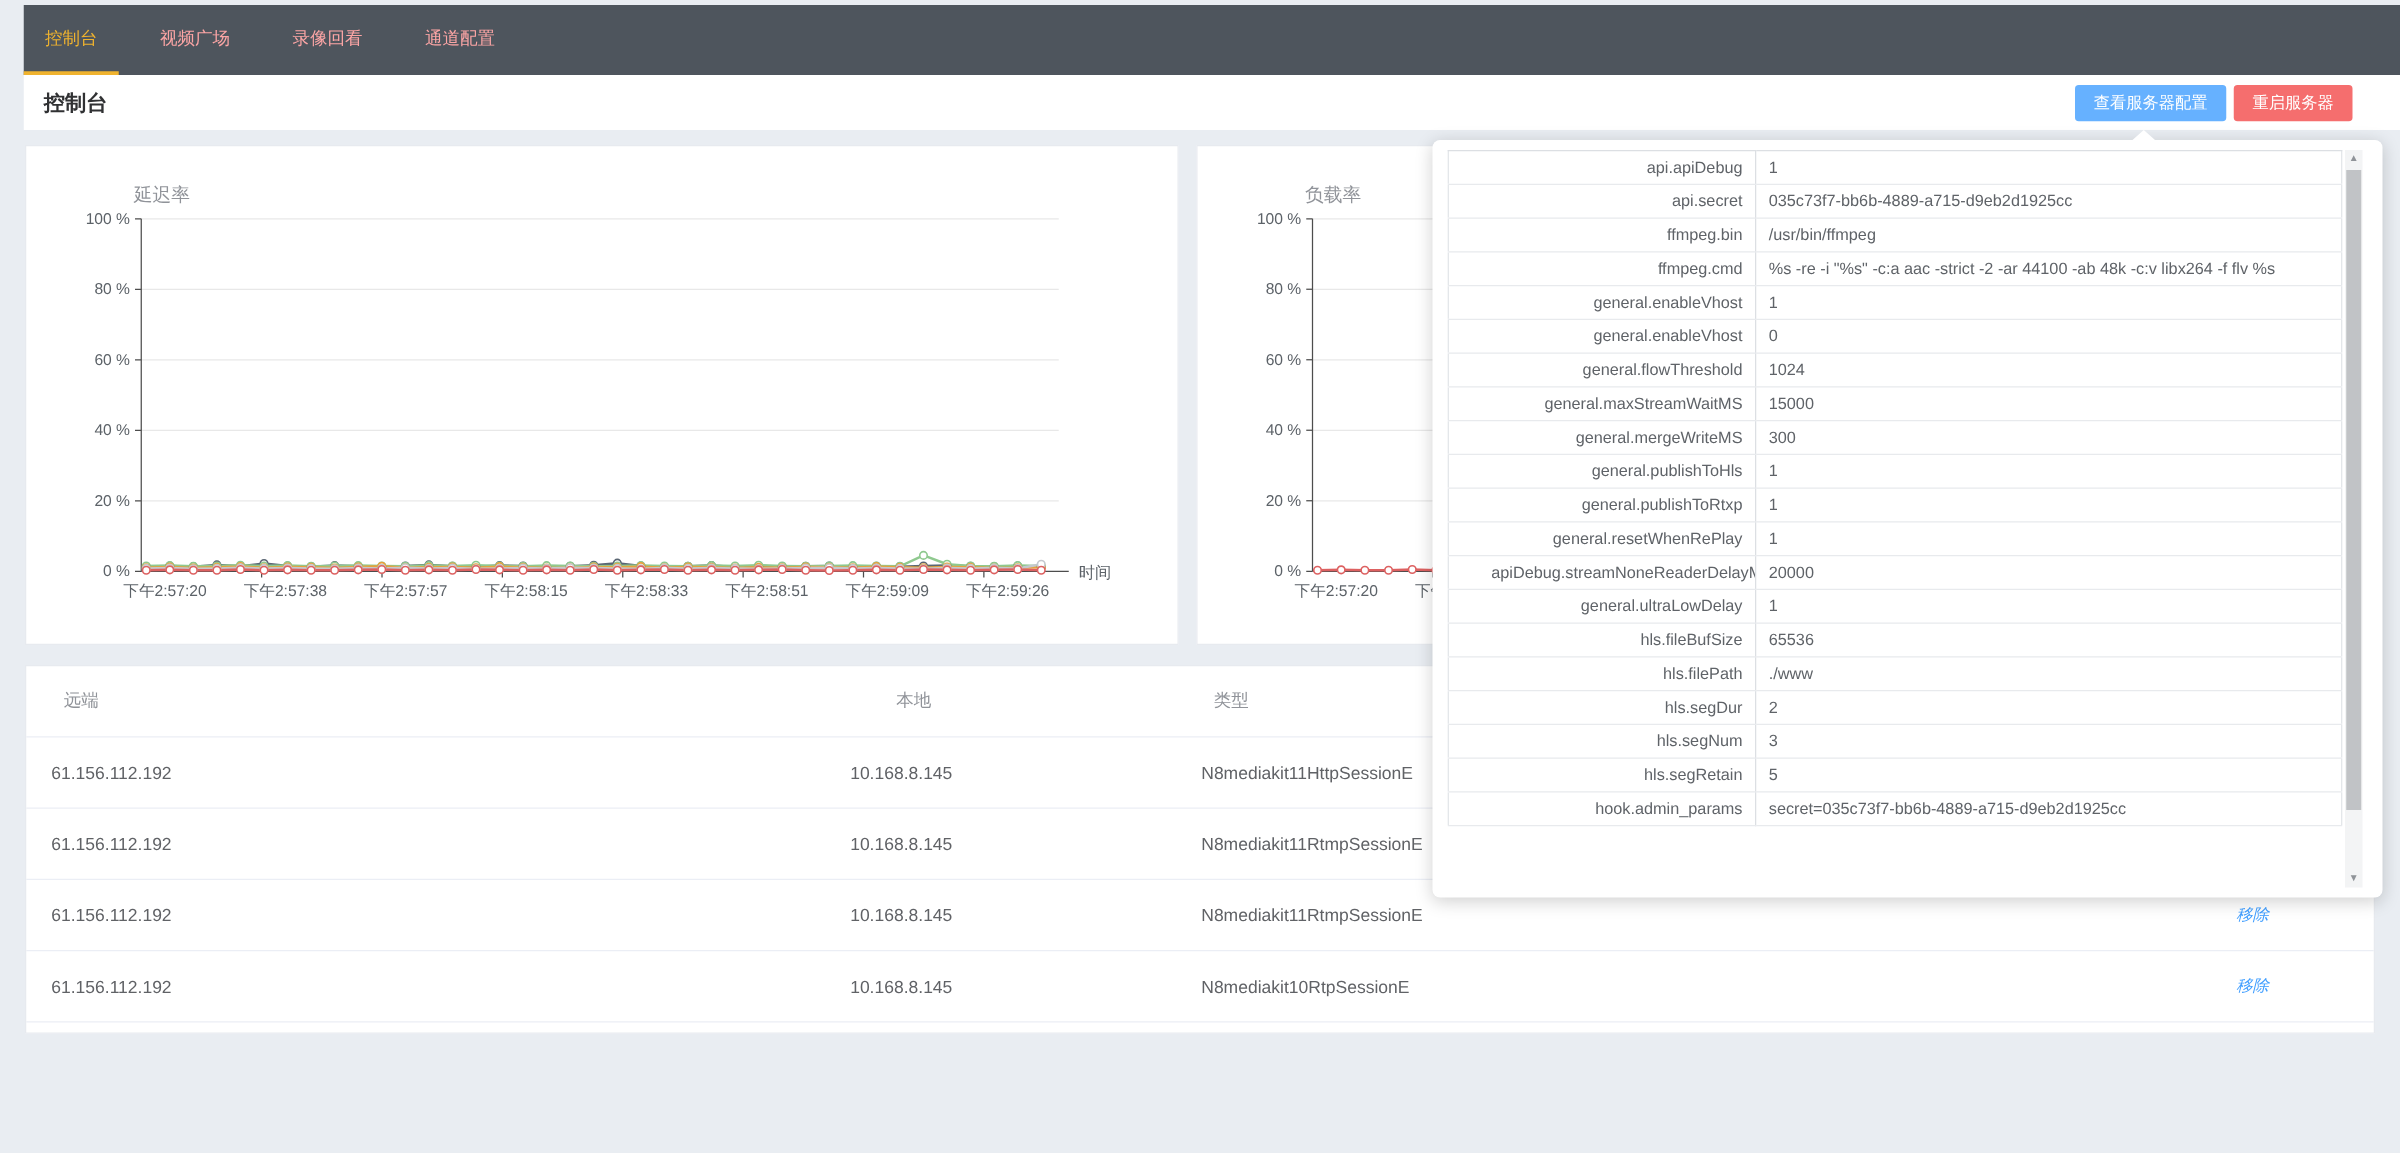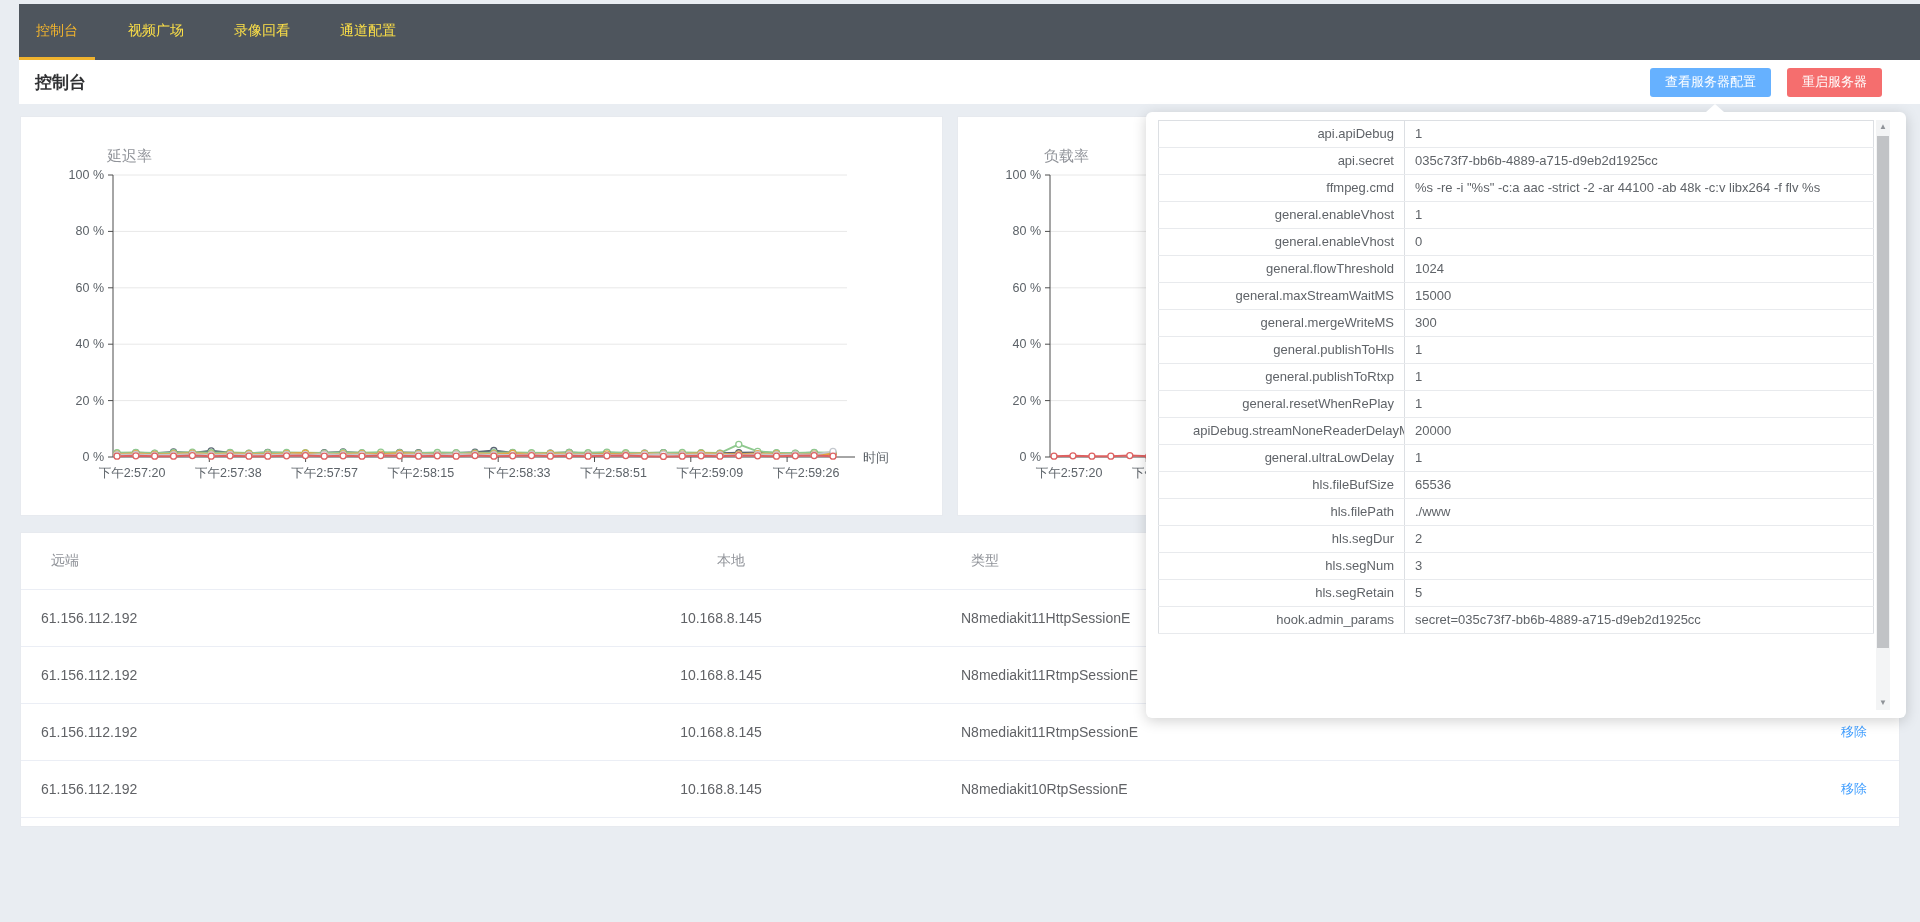--- a/index.html
+++ b/index.html
@@ -4,47 +4,47 @@
 <style>
   * { box-sizing: border-box; }
   html,body { margin:0; padding:0; }
   body {
     width:1920px; height:922px; position:relative; overflow:hidden;
     background:#e9edf2;
     font-family:"Liberation Sans","DejaVu Sans",sans-serif;
   }
   
   .topnav { margin:4px 0 0 19px; height:56px; background:#4e555d; display:flex; align-items:stretch; }
-  .tab { padding:0 17px; display:flex; align-items:center; color:#fde047; font-size:14px;
+  .tab { padding:0 17px; display:flex; align-items:center; color:#fca5a5; font-size:14px;
          cursor:pointer; border-bottom:3px solid transparent; margin-right:16px; }
   .tab.active { color:#f0b32e; border-bottom-color:#f0b32e; }
   
   .header-band { margin-left:19px; height:44px; background:#ffffff; display:flex;
                  align-items:center; justify-content:space-between; padding:0 38px 0 8px; }
   .page-title { font-size:17px; font-weight:bold; color:#303133; padding-left:8px; }
-  .header-actions { display:flex; gap:16px; }
+  .header-actions { display:flex; gap:6px; }
   .btn { height:29px; padding:0 15px; border:none; border-radius:3px; color:#fff;
          font-size:13px; cursor:pointer; font-family:inherit; }
   .btn-blue { background:#66b1ff; }
   .btn-red  { background:#f56e6e; }
   
   .charts-row { display:flex; margin:12px 20px 0 20px; gap:14px; }
   .chart-card { background:#fff; border:1px solid #e7eaef; height:400px; position:relative; }
   .chart-card svg { position:absolute; left:0; top:0; }
   #latency-card { width:923px; }
   #load-card { flex:1; }
   
   .table-card { margin:16px 20px 0 20px; background:#fff; border:1px solid #e7eaef; height:295px; }
   .thead, .trow { display:flex; align-items:center; height:57px; border-bottom:1px solid #ebeef5; }
   .thead { color:#909399; font-size:14px;padding-left:10px; }
   .trow  { color:#606266; font-size:14px; }
   .col-remote { width:460px; padding-left:20px; }
   .col-local  { width:480px;text-align:center; }
   .col-type   { flex:1; white-space:nowrap; overflow:hidden; }
-  .col-action { width:110px; text-align:right; padding-right:32px; }
+  .col-action { width:110px; text-align:left; padding-right:16px;font-style:italic; }
   .remove-link { color:#409eff; font-size:13px; cursor:pointer; }
   
   .config-popup { position:absolute; left:1146px; top:112px; width:760px; height:606px;
                   background:#fff; border-radius:6px; box-shadow:0 3px 14px rgba(0,0,0,0.18); z-index:20; }
   .popup-arrow { position:absolute; top:-8px; left:560px; width:0; height:0;
                  border-left:9px solid transparent; border-right:9px solid transparent;
                  border-bottom:8px solid #fff; }
   .popup-body { position:absolute; left:12px; top:8px; width:716px; height:590px; overflow:hidden; }
   .config-table { width:100%; border-collapse:collapse; font-size:13px; color:#5f6368;
                   border:1px solid #dcdfe3; table-layout:fixed; }
@@ -443,20 +443,24 @@
       <tbody id="config-tbody">
           <tr>
             <td class="key">api.apiDebug</td>
             <td class="val">1</td>
           </tr>
           <tr>
             <td class="key">api.secret</td>
             <td class="val">035c73f7-bb6b-4889-a715-d9eb2d1925cc</td>
           </tr>
           <tr>
+            <td class="key">ffmpeg.bin</td>
+            <td class="val">/usr/bin/ffmpeg</td>
+          </tr>
+          <tr>
             <td class="key">ffmpeg.cmd</td>
             <td class="val">%s -re -i "%s" -c:a aac -strict -2 -ar 44100 -ab 48k -c:v libx264 -f flv %s</td>
           </tr>
           <tr>
             <td class="key">general.enableVhost</td>
             <td class="val">1</td>
           </tr>
           <tr>
             <td class="key">general.enableVhost</td>
             <td class="val">0</td>

